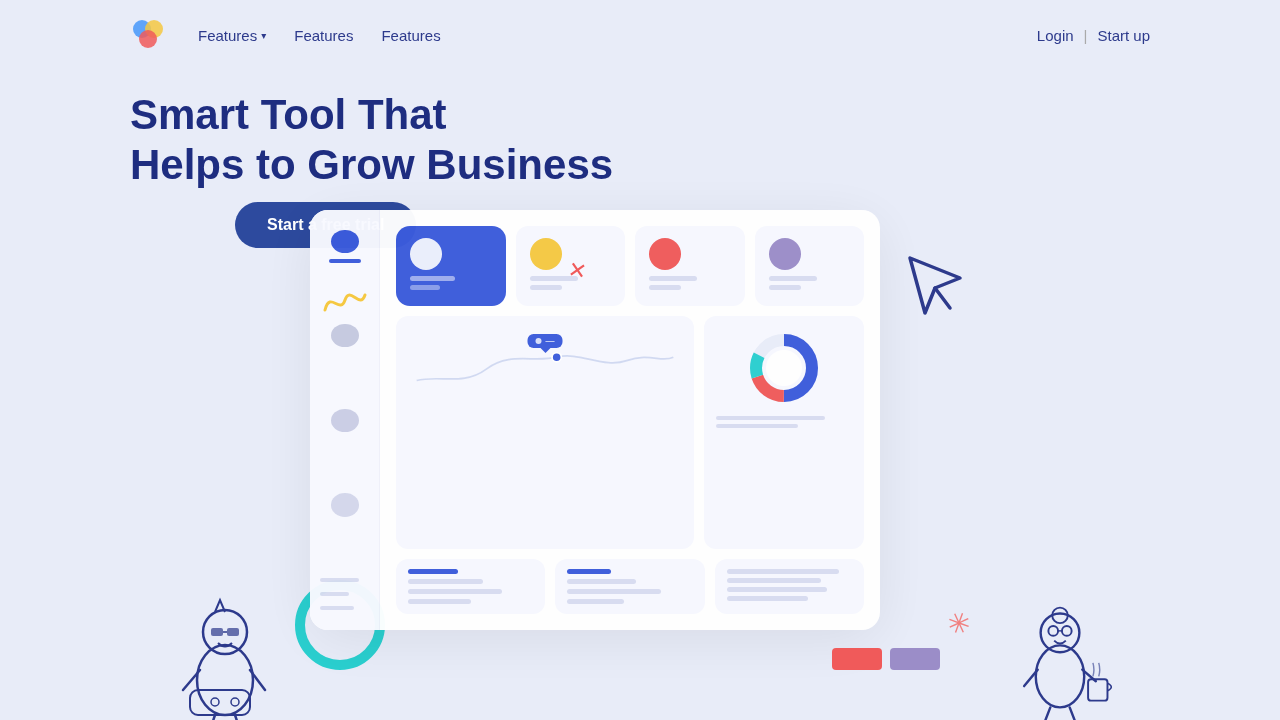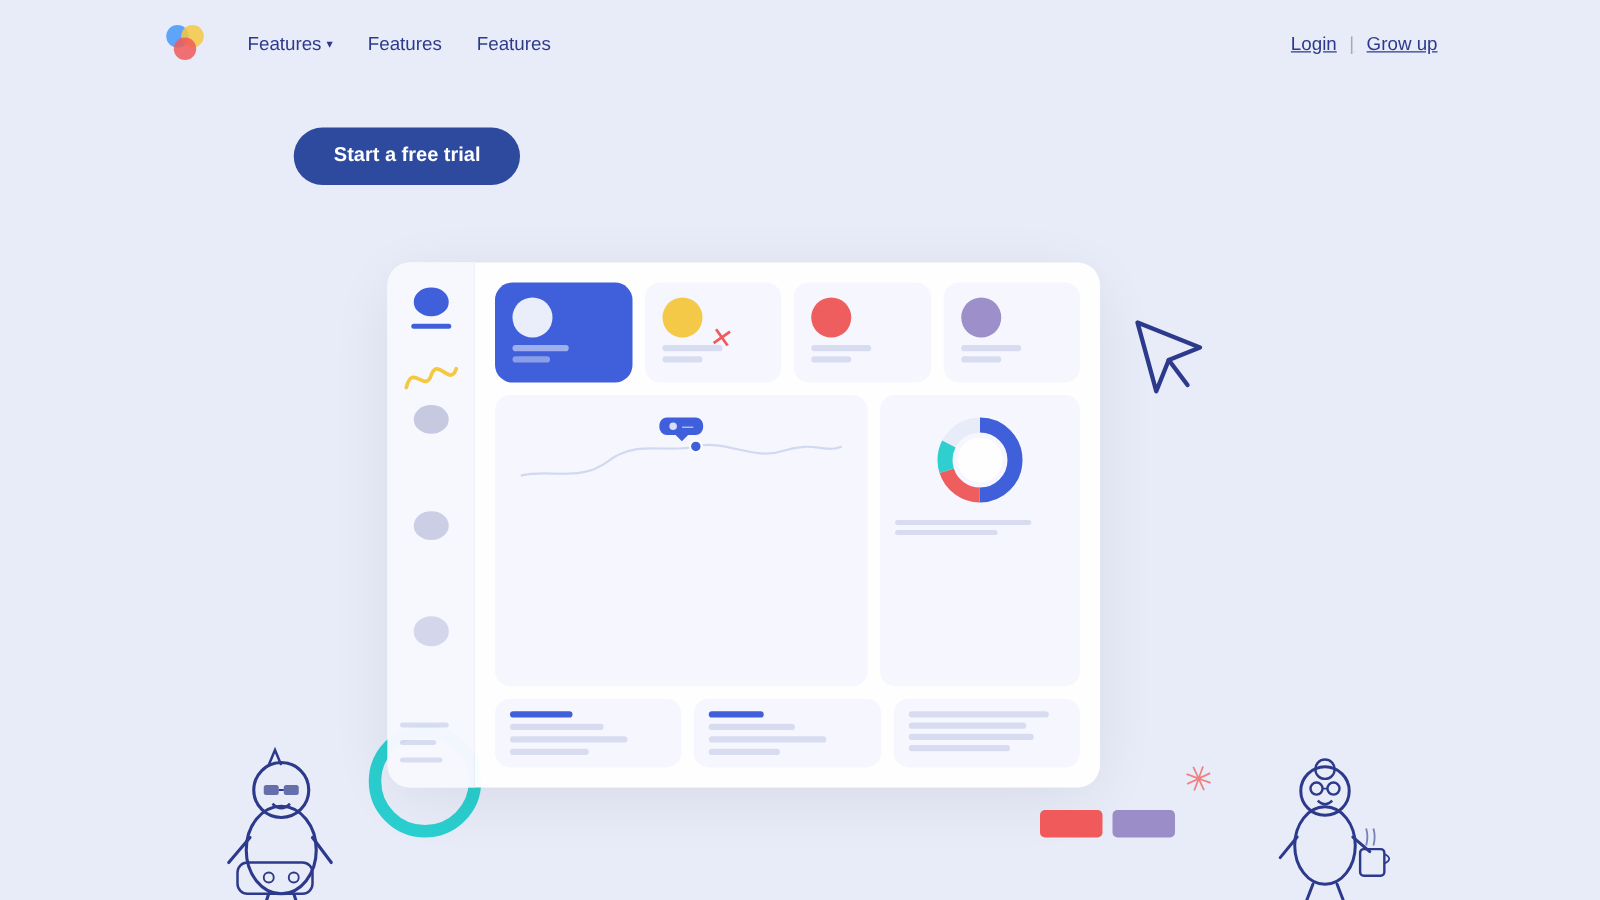--- a/index.html
+++ b/index.html
@@ -65,21 +65,20 @@
       font-size: 10px;
       color: #2d3a8c;
     }
 
     .nav-right {
       display: flex;
       align-items: center;
       gap: 10px;
       color: #2d3a8c;
       font-size: 15px;
-      text-decoration: underline;
     }
 
     .nav-right .separator {
       color: #aaa;
     }
 
     .nav-right .login, .nav-right .signup {
       cursor: pointer;
       font-weight: 500;
       color: #2d3a8c;
@@ -444,27 +443,29 @@
         <span>Features</span>
       </a>
       <a class="nav-link">
         <span>Features</span>
       </a>
     </div>
 
     <div class="nav-right">
       <span class="login">Login</span>
       <span class="separator">|</span>
-      <span class="signup">Grow up</span>
+      <span class="signup">Start up</span>
     </div>
   </nav>
 
   <div class="hero">
     <h1 class="hero-headline">
+      <span>Smart Tool That</span>
       <span>
+        <span>Helps to Grow Business</span>
         &nbsp;&nbsp;&nbsp;&nbsp;&nbsp;&nbsp;&nbsp;&nbsp;
         <button class="cta-button">Start a free trial</button>
       </span>
     </h1>
   </div>
 
   <div class="deco-star-red">✕</div>
 
   <div class="deco-squiggle">
     <svg width="50" height="40" viewBox="0 0 50 40">

